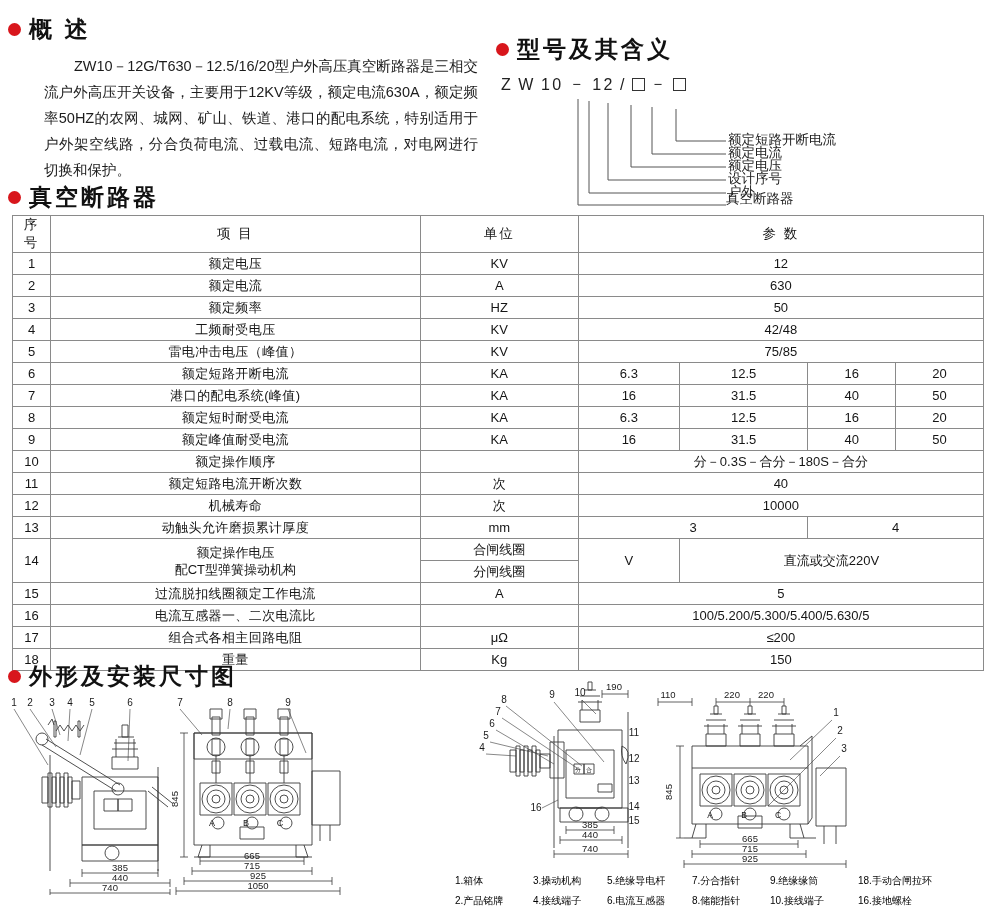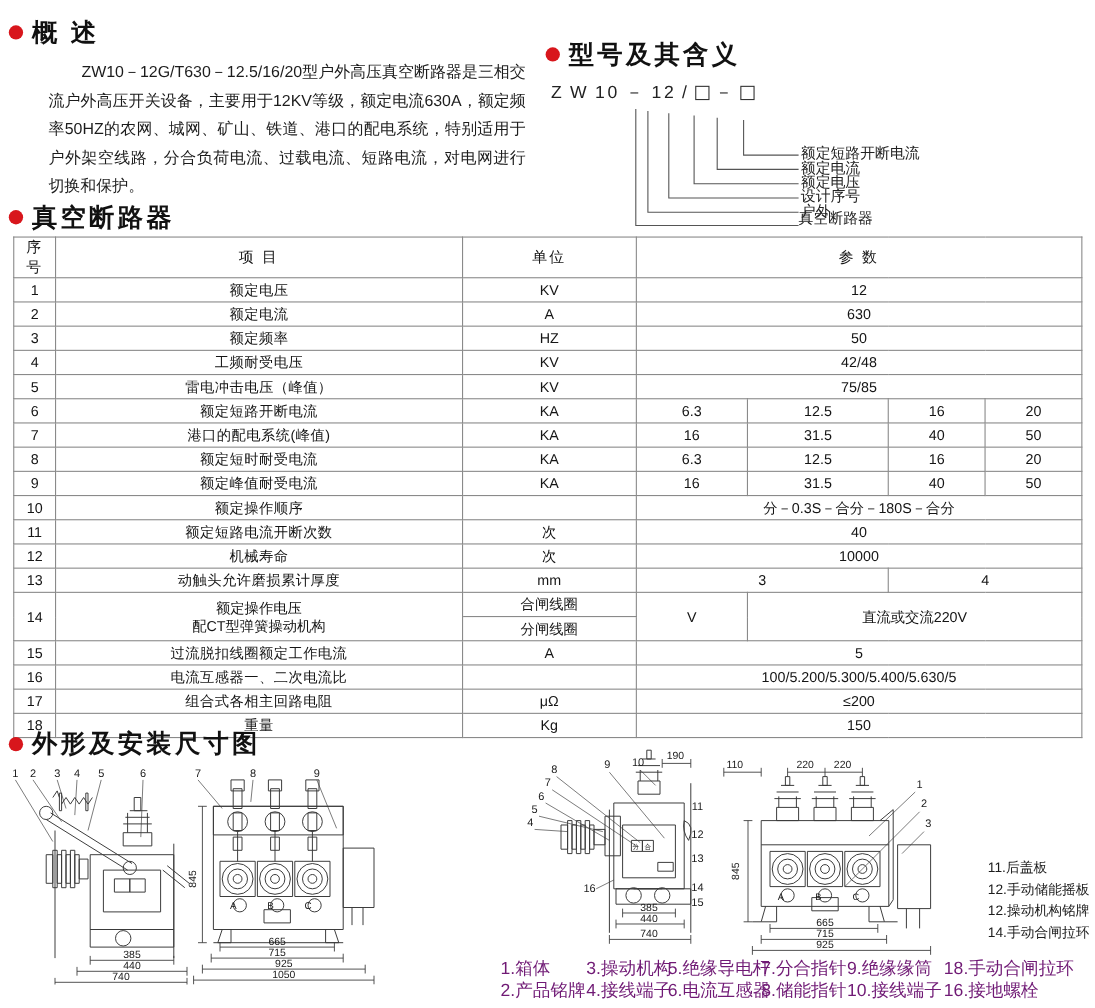--- a/index.html
+++ b/index.html
@@ -68,21 +68,21 @@
   
   #dims-head { position: absolute; left: 8px; top: 661px; }
   #draw-area { position: absolute; left: 0; top: 690px; width: 995px; height: 226px; }
   .svgwrap { position: absolute; }
   .legend-right {
     position: absolute; left: 898px; top: 780px;
     font-size: 12.5px; line-height: 19.5px; color: #1c1c1c; white-space: nowrap;
   }
   .legend-bottom {
     position: absolute; left: 455px; top: 871px;
-    font-size: 16px; line-height: 20px; color: #701a75; white-space: nowrap;
+    font-size: 10px; line-height: 20px; color: #000000; white-space: nowrap;
   }
   .legend-bottom .lrow { display: flex; }
   .legend-bottom .lrow span { display: inline-block; }
   .lb-c1 { width: 78px; } .lb-c2 { width: 74px; } .lb-c3 { width: 85px; }
   .lb-c4 { width: 78px; } .lb-c5 { width: 88px; }
 
   svg text { font-family: "Liberation Sans", sans-serif; }
 </style>
 </head>
 <body>
@@ -627,26 +627,20 @@
         <text x="116" y="40">220</text>
         <text x="22" y="134" transform="rotate(-90 22,134)">845</text>
         <text x="100" y="184">665</text>
         <text x="100" y="194">715</text>
         <text x="100" y="204">925</text>
       </g>
     </svg>
 
   </div>
 
-  <div class="legend-right">
-    <div>11.后盖板</div>
-    <div>12.手动储能摇板</div>
-    <div>12.操动机构铭牌</div>
-    <div>14.手动合闸拉环</div>
-  </div>
 
   <div class="legend-bottom">
     <div class="lrow">
       <span class="lb-c1">1.箱体</span>
       <span class="lb-c2">3.操动机构</span>
       <span class="lb-c3">5.绝缘导电杆</span>
       <span class="lb-c4">7.分合指针</span>
       <span class="lb-c5">9.绝缘缘筒</span>
       <span>18.手动合闸拉环</span>
     </div>

